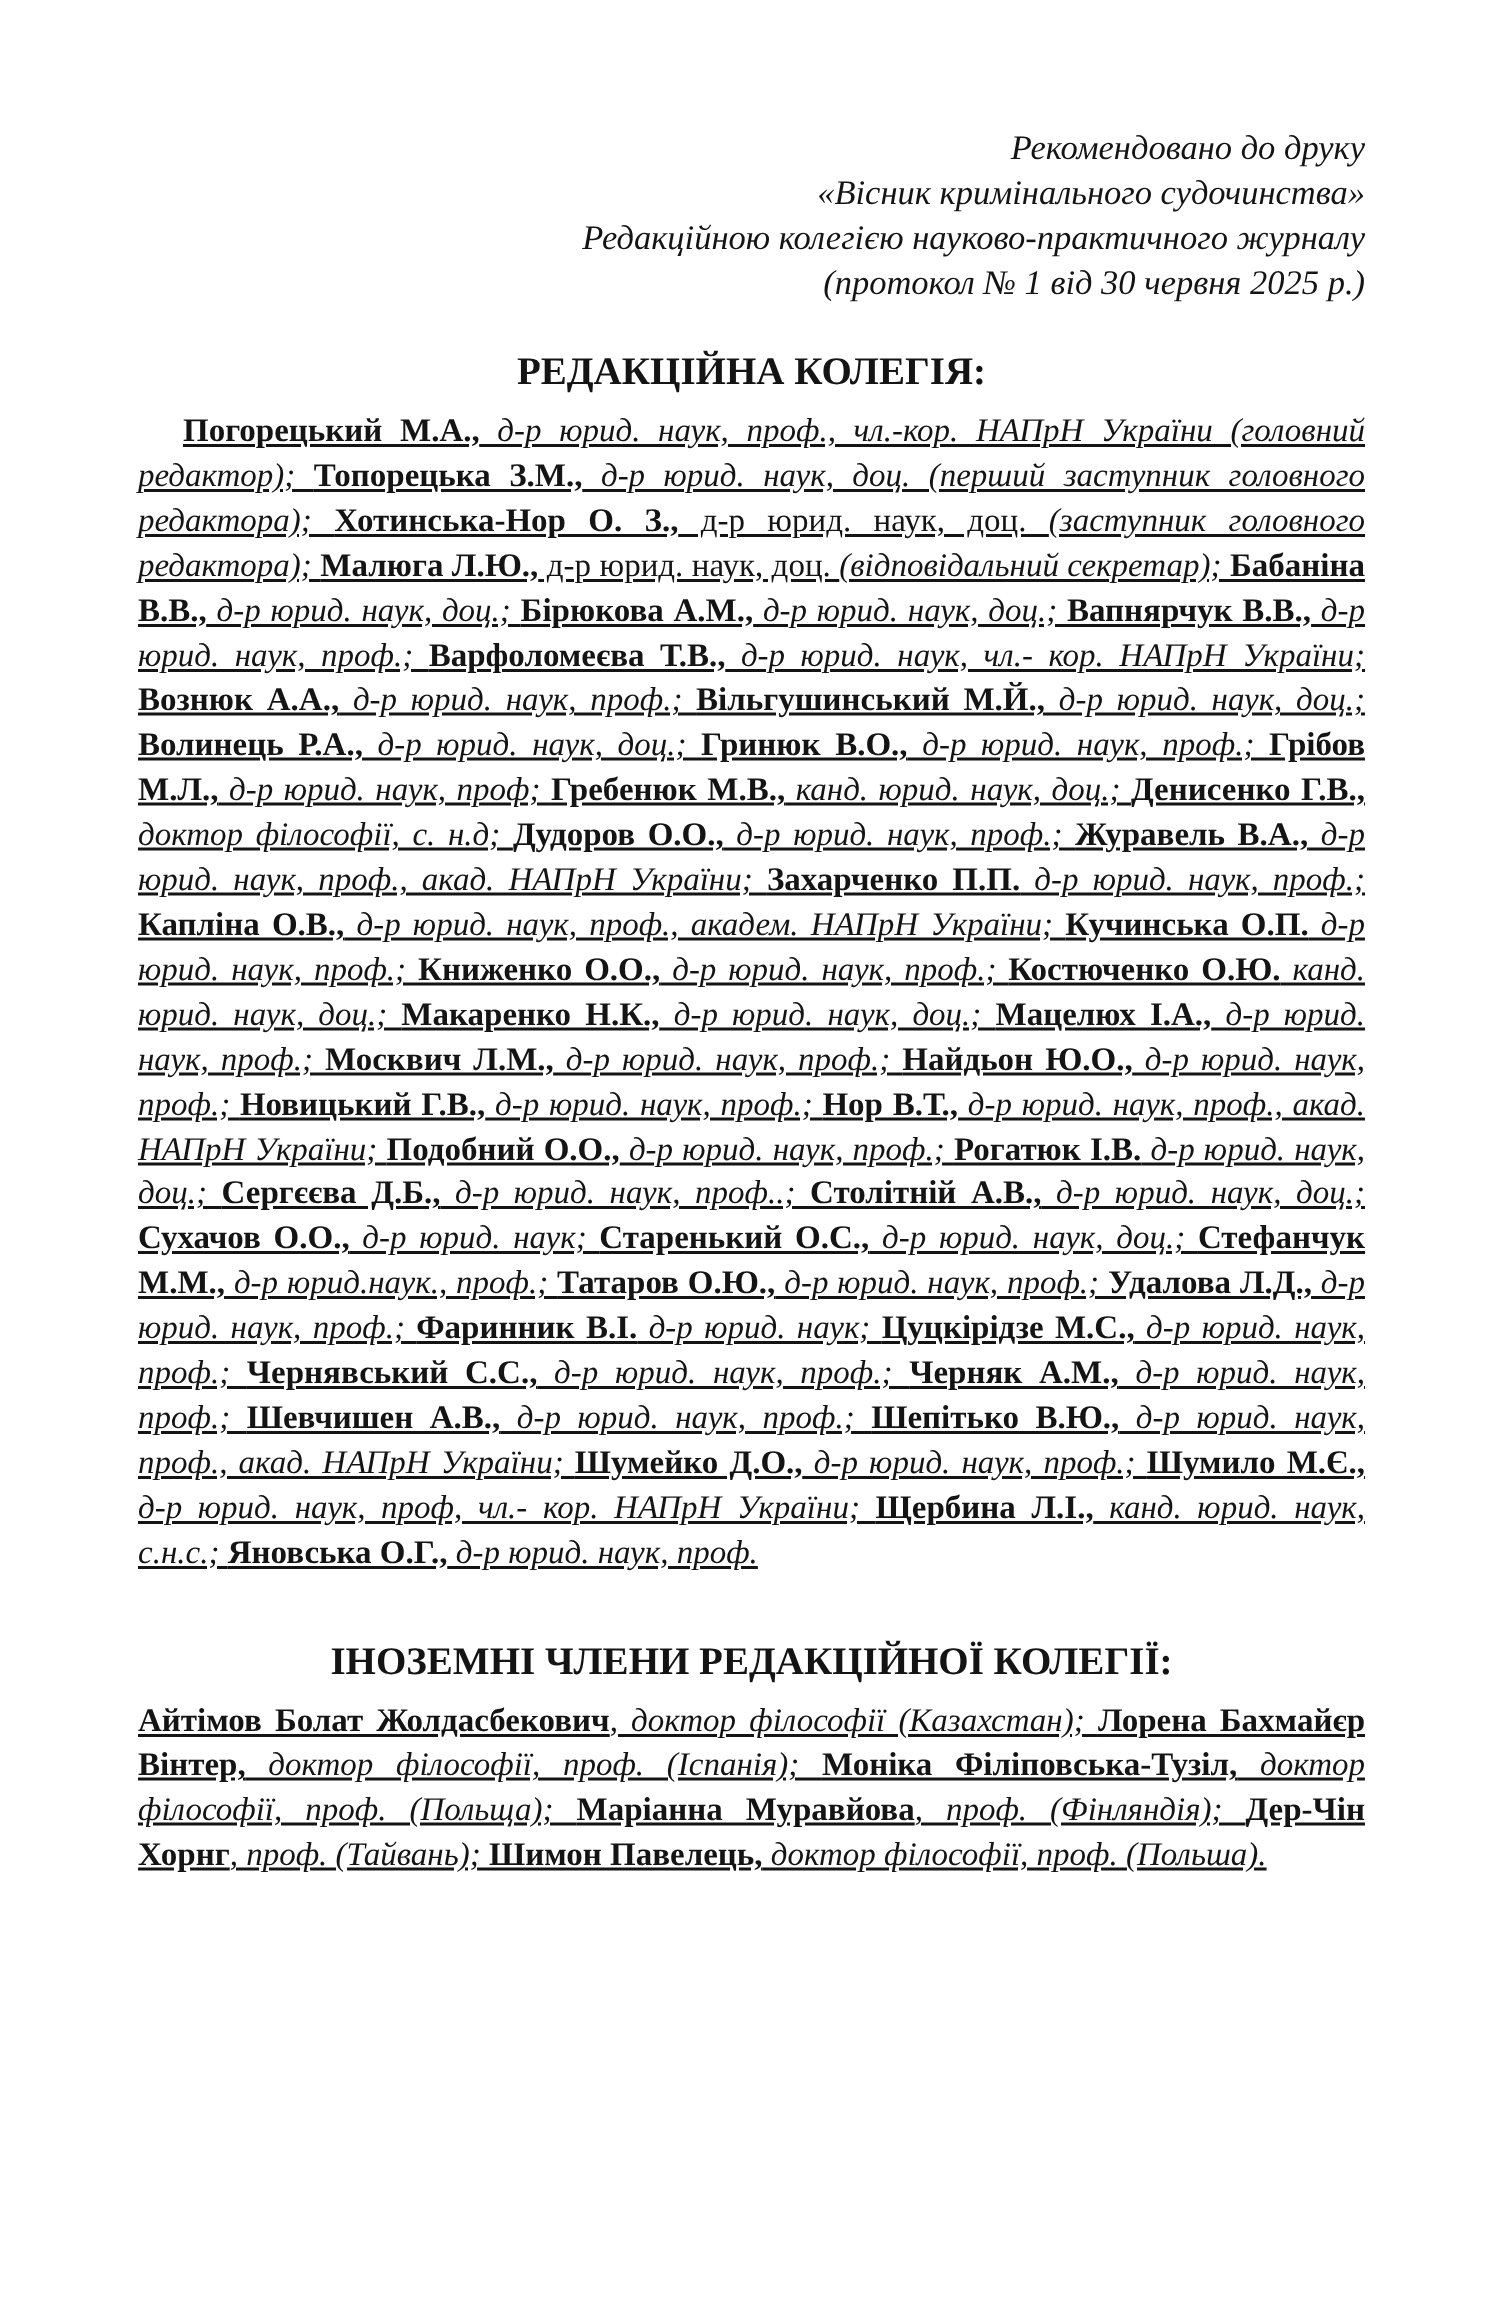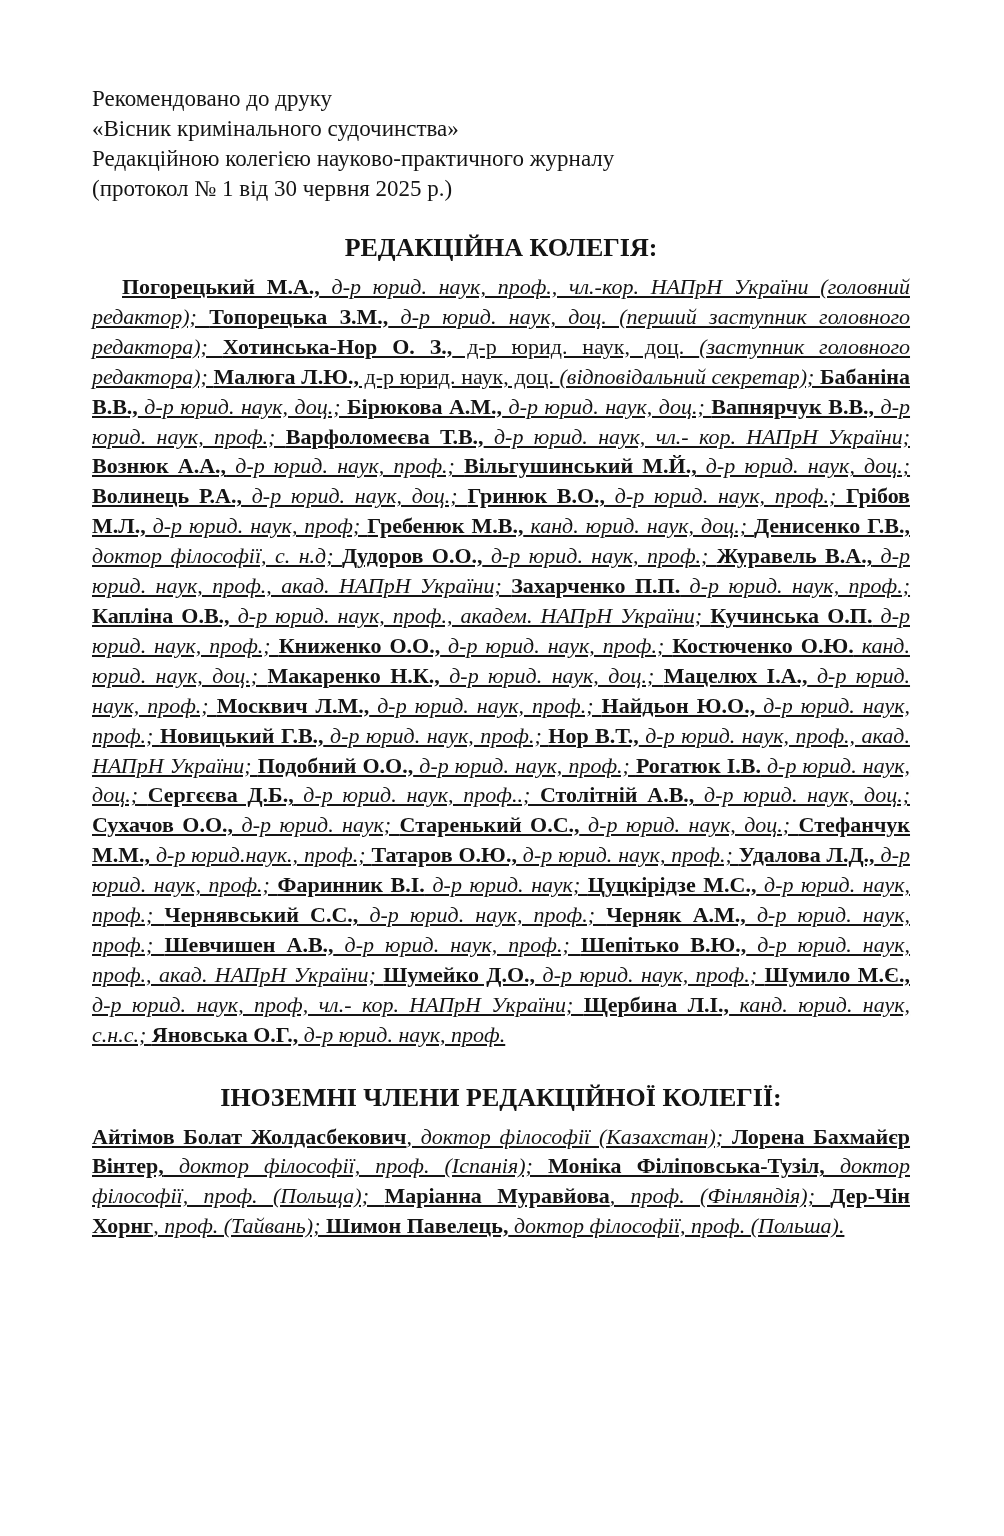--- a/index.html
+++ b/index.html
@@ -9,34 +9,35 @@
     height: 1536px;
     margin: 0 auto;
     background: #ffffff;
     box-sizing: border-box;
     padding: 84px 94px 0 92px;
     font-family: "Liberation Serif", "DejaVu Serif", serif;
     color: #141414;
     overflow: hidden;
   }
   .approval {
-    text-align: left;
+    text-align: right;
+    font-style: italic;
     font-size: 23px;
     line-height: 30px;
     font-weight: 400;
   }
   .sec-title {
     text-align: center;
     font-size: 26px;
     line-height: 32px;
     font-weight: 700;
     margin: 0;
   }
   .sec-title.first { margin-top: 28px; }
-  .sec-title.second { margin-top: 32px; }
+  .sec-title.second { margin-top: 42px; }
   .board {
     margin: 8px 0 0 0;
     font-size: 22px;
     line-height: 29.9px;
     text-align: justify;
     text-decoration: underline;
   }
   .board.indented { text-indent: 30px; }
   .nm { font-weight: 700; font-style: normal; }
   .it { font-style: italic; }

